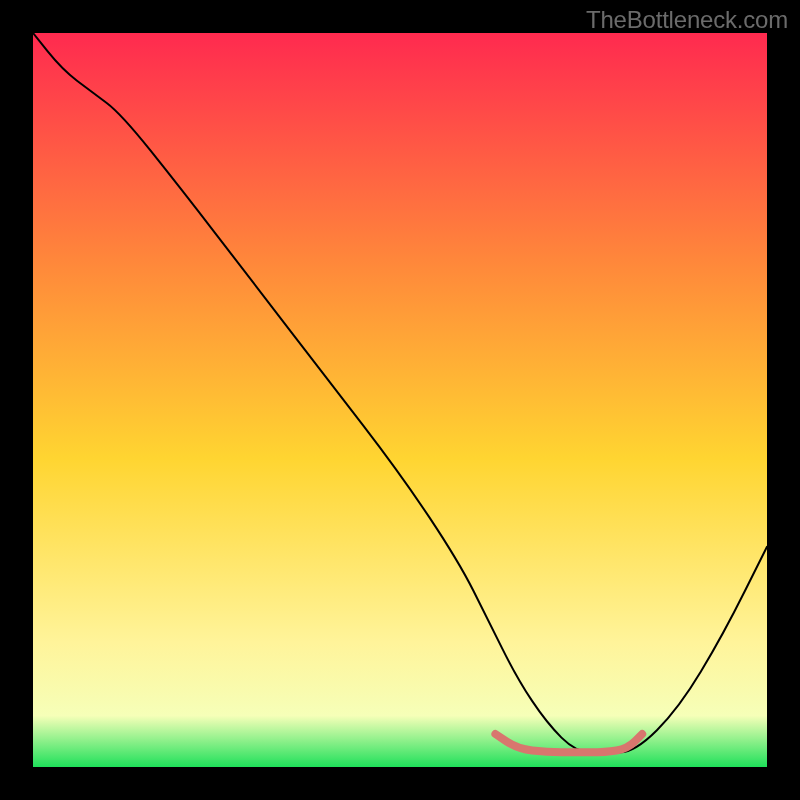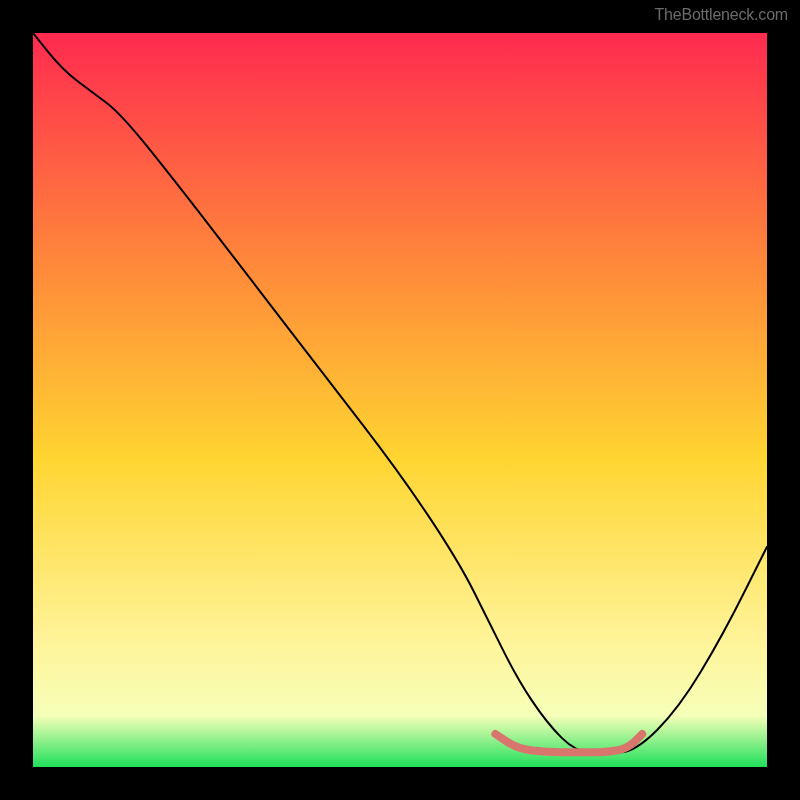--- a/index.html
+++ b/index.html
@@ -23,21 +23,21 @@
     top: 33px;
     width: 734px;
     height: 734px;
     overflow: hidden;
   }
   .watermark {
     position: absolute;
     top: 6px;
     right: 12px;
     color: #6b6b6b;
-    font-size: 16px;
+    font-size: 24px;
     font-weight: 500;
     z-index: 10;
     letter-spacing: -0.2px;
   }
   svg {
     display: block;
   }
 </style>
 </head>
 <body>

